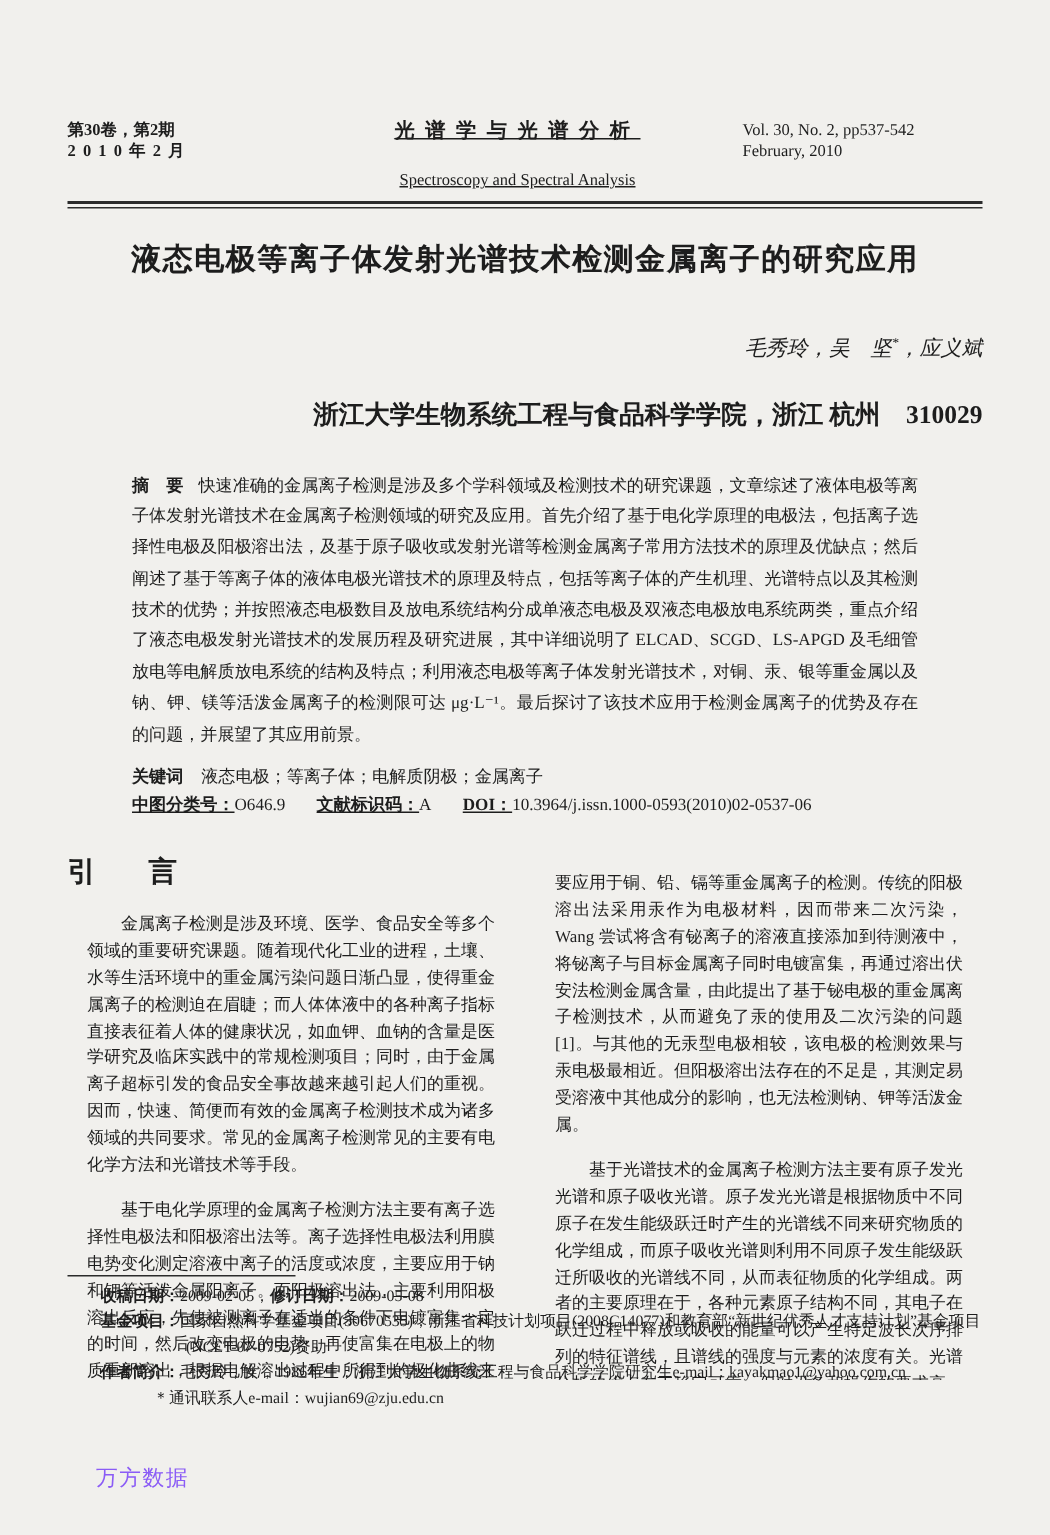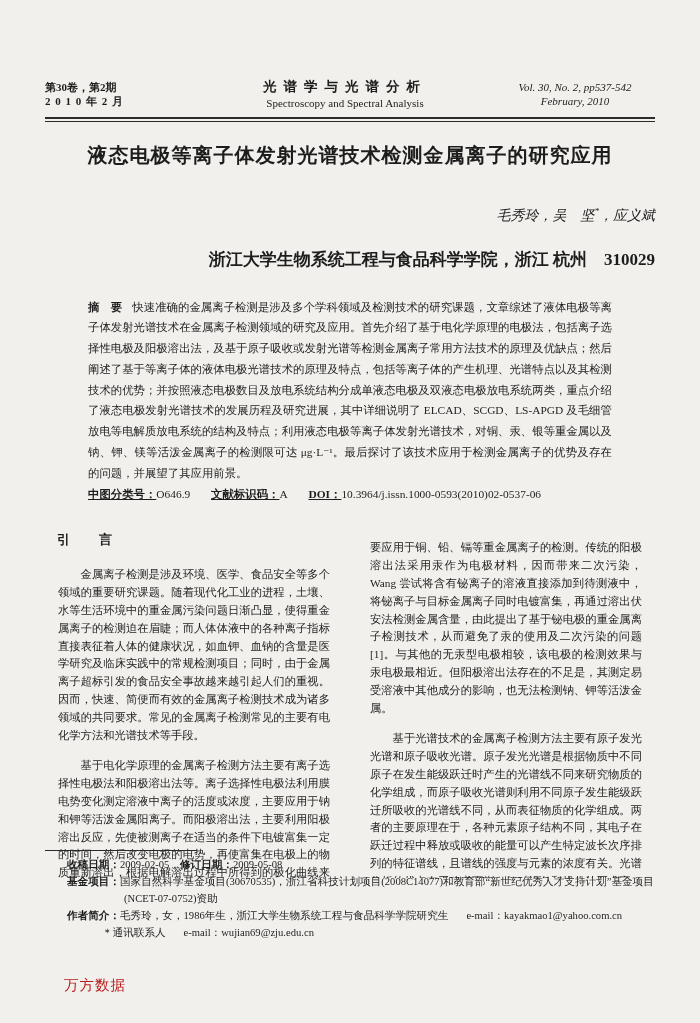--- a/index.html
+++ b/index.html
@@ -14,53 +14,53 @@
     position:relative;
     width:700px;height:1023px;
     box-sizing:border-box;
     padding:80px 45px 0 45px;
     overflow:hidden;
   }
   
   .jheader{display:flex;align-items:flex-start;font-size:11px;line-height:14px;gap:12px;}
   .jh-left{width:150px;text-align:left;font-weight:bold;}
   .jh-left .l2{font-weight:bold;letter-spacing:1px;}
-  .jh-center{flex:1;text-align:center;}
+  .jh-center{flex:1;text-align:center;text-decoration:underline;}
   .jh-center .cn{font-size:13.5px;font-weight:bold;letter-spacing:7px;}
-  .jh-center .en{font-size:11px;margin-top:2px;}
-  .jh-right{width:160px;text-align:center;font-style:italic;}
+  .jh-center .en{font-size:11px;margin-top:19px;}
+  .jh-right{width:160px;text-align:left;}
   .rule-double{margin-top:7px;border-top:2.5px solid #2b2b2b;border-bottom:1.2px solid #2b2b2b;height:2px;}
   
   .a-title{margin-top:20px;text-align:center;font-size:20px;font-weight:bold;letter-spacing:1px;}
   .a-authors{margin-top:37px;text-align:right;font-size:14px;font-style:italic;}
   .a-authors sup{font-size:9px;}
   .a-affil{margin-top:23px;text-align:right;font-size:17px;font-weight:600;}
   
   .abstract{margin:26px 43px 0 43px;font-size:11.4px;line-height:1.82;text-align:justify;}
   .abstract .lbl{font-weight:bold;margin-right:10px;}
   .kline{margin:10px 43px 0 43px;font-size:11.4px;}
   .kline .lbl{font-weight:bold;margin-right:12px;}
   .mline{margin:4px 43px 0 43px;font-size:11.4px;}
   .mline .lbl{font-weight:bold;text-decoration:underline;}
   .mline .val{margin-right:18px;}
   
   .columns{display:flex;gap:14px;margin-top:24px;height:352px;overflow:hidden;}
   .col{width:298px;font-size:11.3px;line-height:17.8px;text-align:justify;}
-  .sec-head{font-size:13px;font-weight:bold;letter-spacing:8px;margin:4px 0 16px 12px;line-height:20px;}
+  .sec-head{font-size:19px;font-weight:bold;letter-spacing:8px;margin:4px 0 16px 0;line-height:20px;}
   .para{margin:13px;text-indent:2em;}
   .para.cont{text-indent:0;}
   
   .footnotes{position:absolute;left:45px;right:42px;top:850px;font-size:10.6px;line-height:1.6;}
   .fn-rule{width:152px;border-top:1.6px solid #2b2b2b;margin-bottom:6px;}
   .fn-item{padding-left:79px;text-indent:-57px;margin:0;}
   .fn-item.plain{text-indent:0;}
   .fn-lbl{font-weight:bold;}
-  .fn-email{margin-left:18px;text-align:center;}
+  .fn-email{text-align:center;}
   
-  .watermark{position:absolute;left:64px;top:976px;font-size:14.5px;color:#b91c1c;letter-spacing:1px;
+  .watermark{position:absolute;left:64px;top:976px;font-size:14.5px;color:#8b5cf6;letter-spacing:1px;
     font-family:"Liberation Sans","DejaVu Sans",sans-serif;}
 </style>
 </head>
 <body>
 
 <div class="page">
 
   <div class="jheader">
     <div class="jh-left">
       <div class="l1">第30卷，第2期</div>
@@ -80,20 +80,23 @@
   <h1 class="a-title">液态电极等离子体发射光谱技术检测金属离子的研究应用</h1>
   <div class="a-authors">
     <span>毛秀玲，吴　坚</span><sup>*</sup><span>，应义斌</span>
   </div>
   <div class="a-affil">浙江大学生物系统工程与食品科学学院，浙江 杭州　310029</div>
 
   <div class="abstract">
     <span class="lbl">摘　要</span><span>快速准确的金属离子检测是涉及多个学科领域及检测技术的研究课题，文章综述了液体电极等离子体发射光谱技术在金属离子检测领域的研究及应用。首先介绍了基于电化学原理的电极法，包括离子选择性电极及阳极溶出法，及基于原子吸收或发射光谱等检测金属离子常用方法技术的原理及优缺点；然后阐述了基于等离子体的液体电极光谱技术的原理及特点，包括等离子体的产生机理、光谱特点以及其检测技术的优势；并按照液态电极数目及放电系统结构分成单液态电极及双液态电极放电系统两类，重点介绍了液态电极发射光谱技术的发展历程及研究进展，其中详细说明了 ELCAD、SCGD、LS-APGD 及毛细管放电等电解质放电系统的结构及特点；利用液态电极等离子体发射光谱技术，对铜、汞、银等重金属以及钠、钾、镁等活泼金属离子的检测限可达 μg·L⁻¹。最后探讨了该技术应用于检测金属离子的优势及存在的问题，并展望了其应用前景。</span>
   </div>
 
+  <div class="kline">
+    <span class="lbl">关键词</span><span>液态电极；等离子体；电解质阴极；金属离子</span>
+  </div>
 
   <div class="mline">
     <span class="lbl">中图分类号：</span><span class="val">O646.9</span>
     <span class="lbl">文献标识码：</span><span class="val">A</span>
     <span class="lbl">DOI：</span><span>10.3964/j.issn.1000-0593(2010)02-0537-06</span>
   </div>
 
   <div class="columns">
     <div class="col">
       <div class="sec-head">引　言</div>

